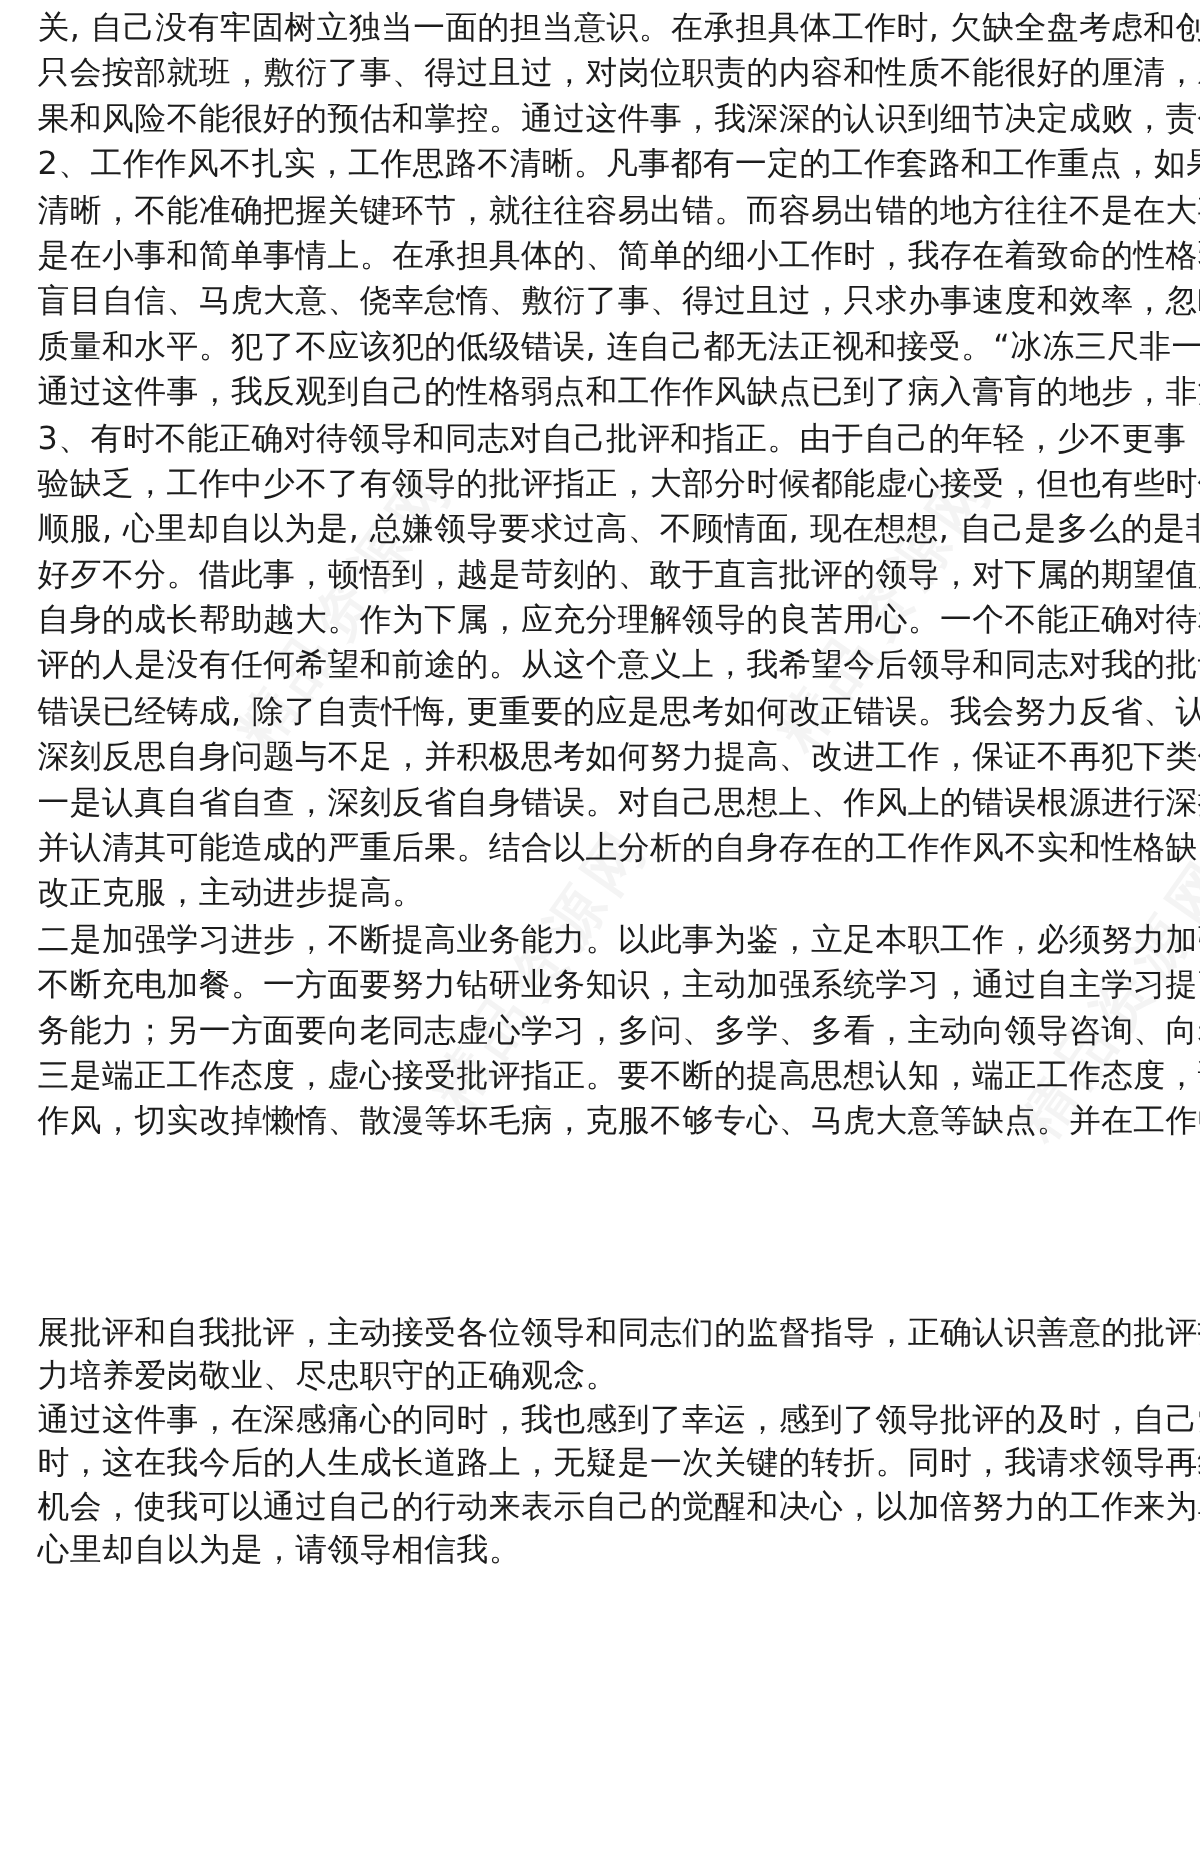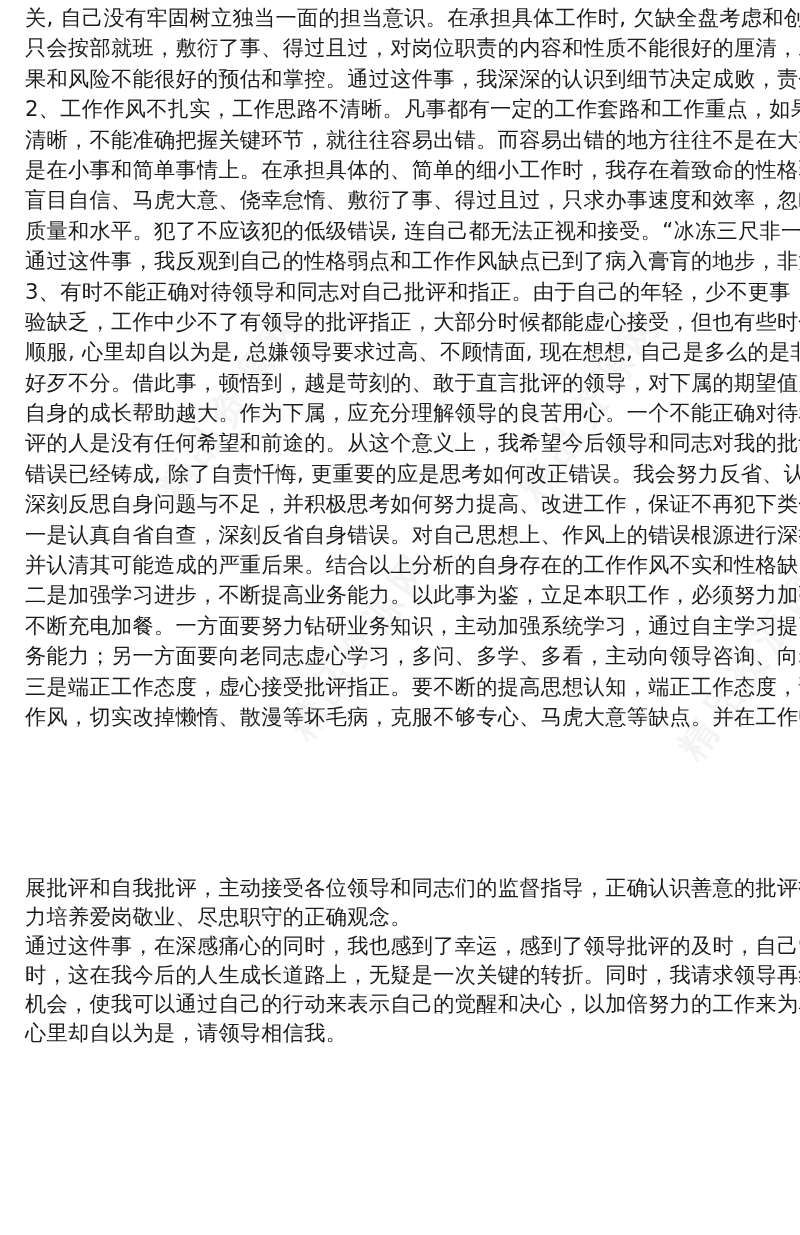--- a/index.html
+++ b/index.html
@@ -76,20 +76,21 @@
     <span class="line">3、有时不能正确对待领导和同志对自己批评和指正。由于自己的年轻，少不更事，工作经</span>
     <span class="line">验缺乏，工作中少不了有领导的批评指正，大部分时候都能虚心接受，但也有些时候，表面</span>
     <span class="line">顺服, 心里却自以为是, 总嫌领导要求过高、不顾情面, 现在想想, 自己是多么的是非不明,</span>
     <span class="line">好歹不分。借此事，顿悟到，越是苛刻的、敢于直言批评的领导，对下属的期望值越高，对</span>
     <span class="line">自身的成长帮助越大。作为下属，应充分理解领导的良苦用心。一个不能正确对待和反省批</span>
     <span class="line">评的人是没有任何希望和前途的。从这个意义上，我希望今后领导和同志对我的批评指正能</span>
     <span class="line">错误已经铸成, 除了自责忏悔, 更重要的应是思考如何改正错误。我会努力反省、认真自查,</span>
     <span class="line">深刻反思自身问题与不足，并积极思考如何努力提高、改进工作，保证不再犯下类似错误。</span>
     <span class="line">一是认真自省自查，深刻反省自身错误。对自己思想上、作风上的错误根源进行深挖细找，</span>
     <span class="line">并认清其可能造成的严重后果。结合以上分析的自身存在的工作作风不实和性格缺点，努力</span>
+    <span class="line">改正克服，主动进步提高。</span>
     <span class="line">二是加强学习进步，不断提高业务能力。以此事为鉴，立足本职工作，必须努力加强学习，</span>
     <span class="line">不断充电加餐。一方面要努力钻研业务知识，主动加强系统学习，通过自主学习提高自身业</span>
     <span class="line">务能力；另一方面要向老同志虚心学习，多问、多学、多看，主动向领导咨询、向老同志请</span>
     <span class="line">三是端正工作态度，虚心接受批评指正。要不断的提高思想认知，端正工作态度，该进工作</span>
     <span class="line">作风，切实改掉懒惰、散漫等坏毛病，克服不够专心、马虎大意等缺点。并在工作中认真开</span>
   </div>
 
   <div class="block block-2">
     <span class="line">展批评和自我批评，主动接受各位领导和同志们的监督指导，正确认识善意的批评指正，努</span>
     <span class="line">力培养爱岗敬业、尽忠职守的正确观念。</span>

